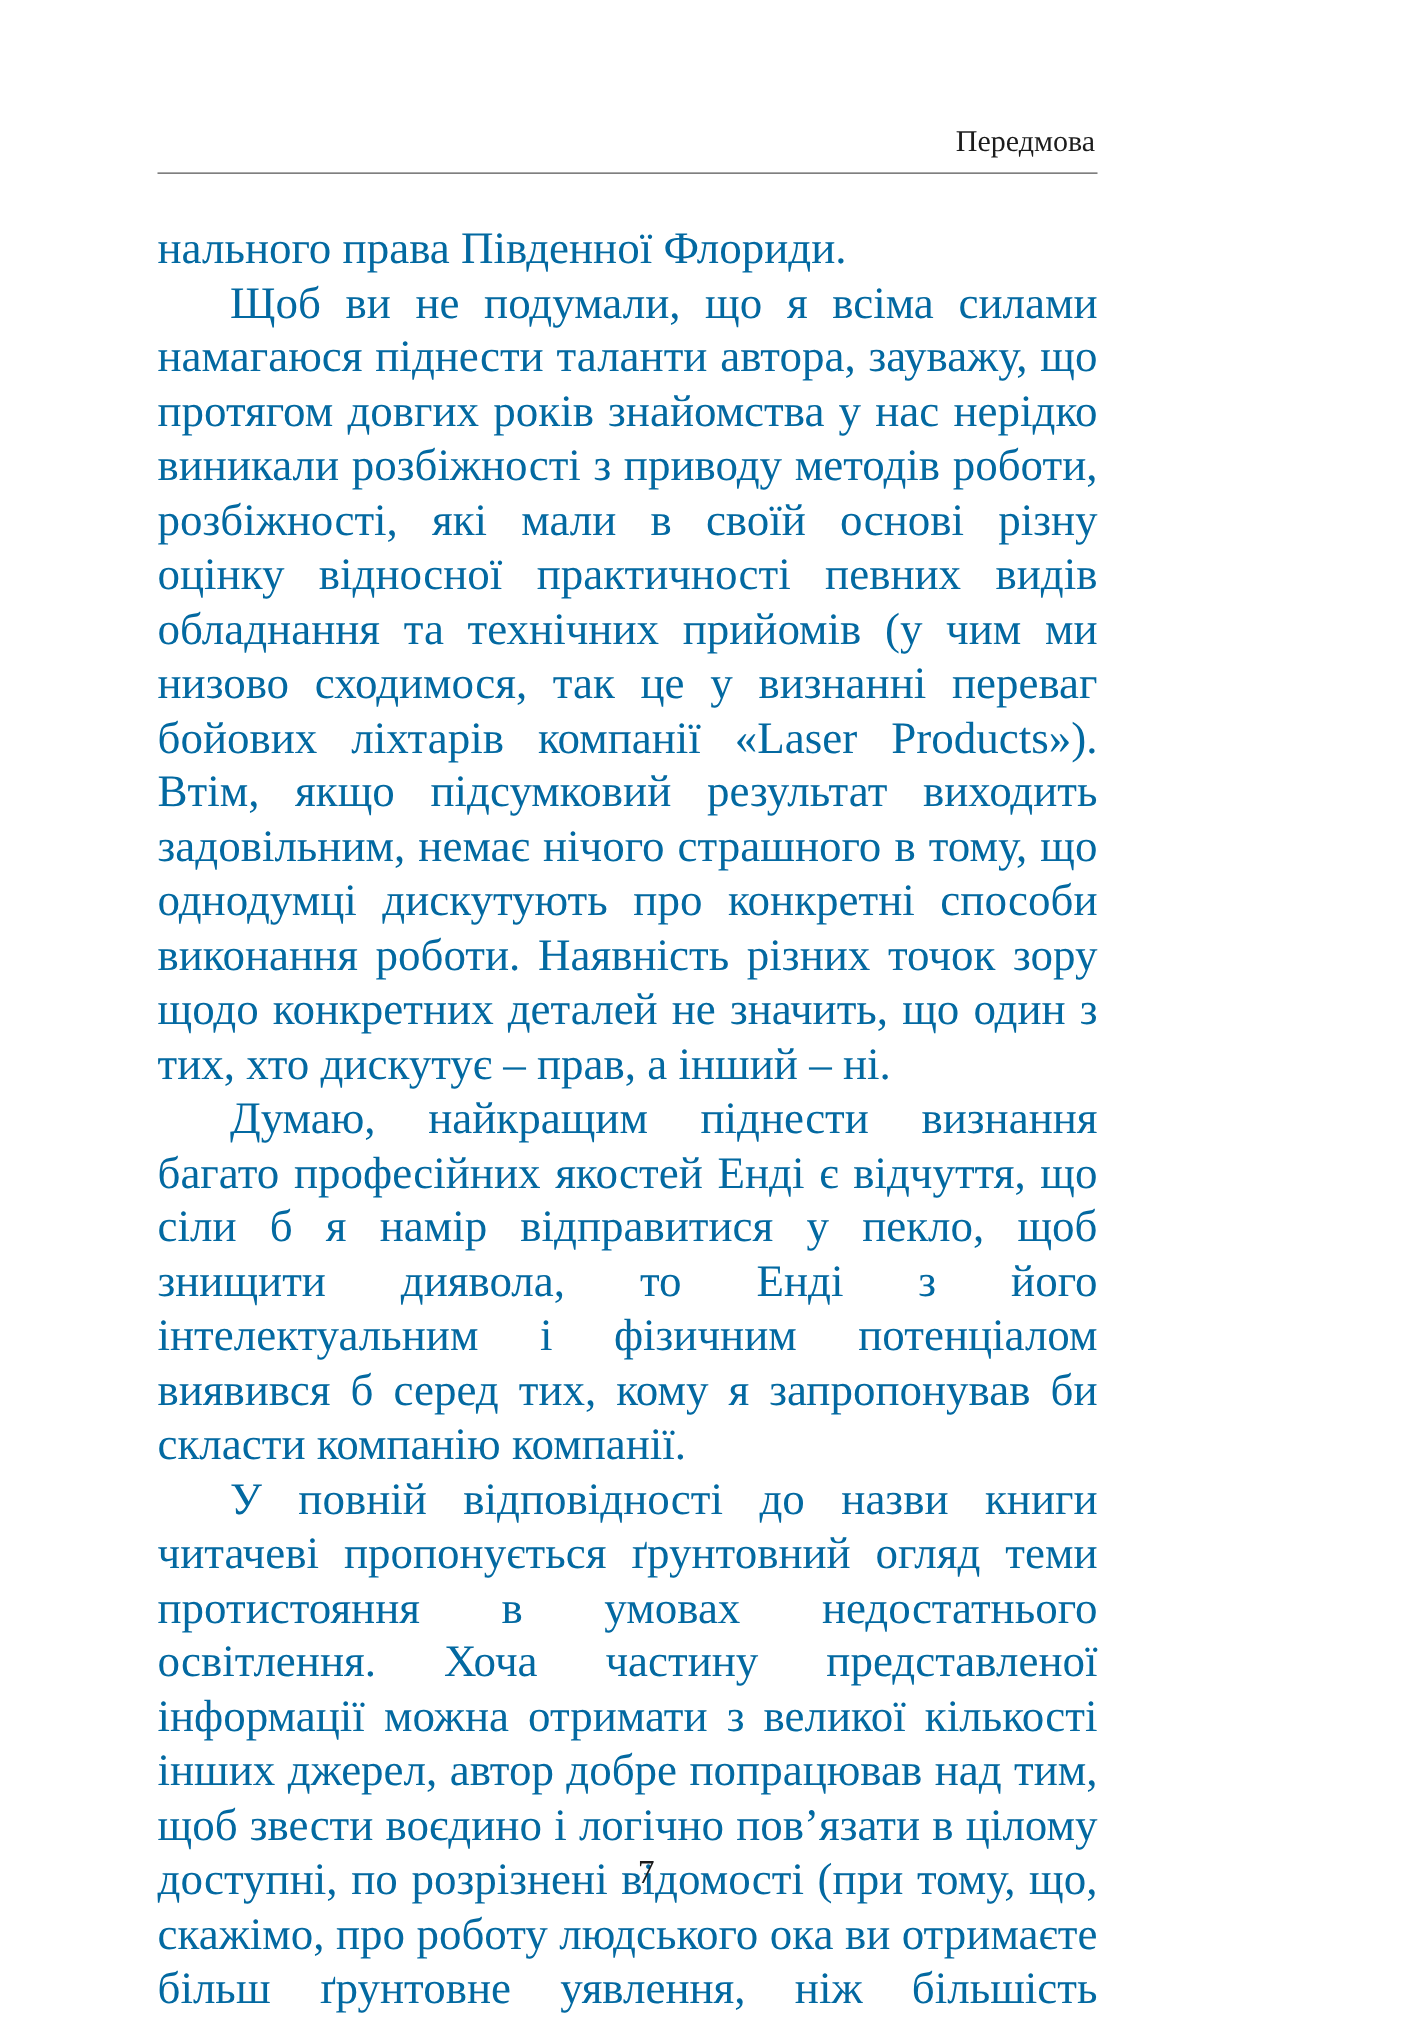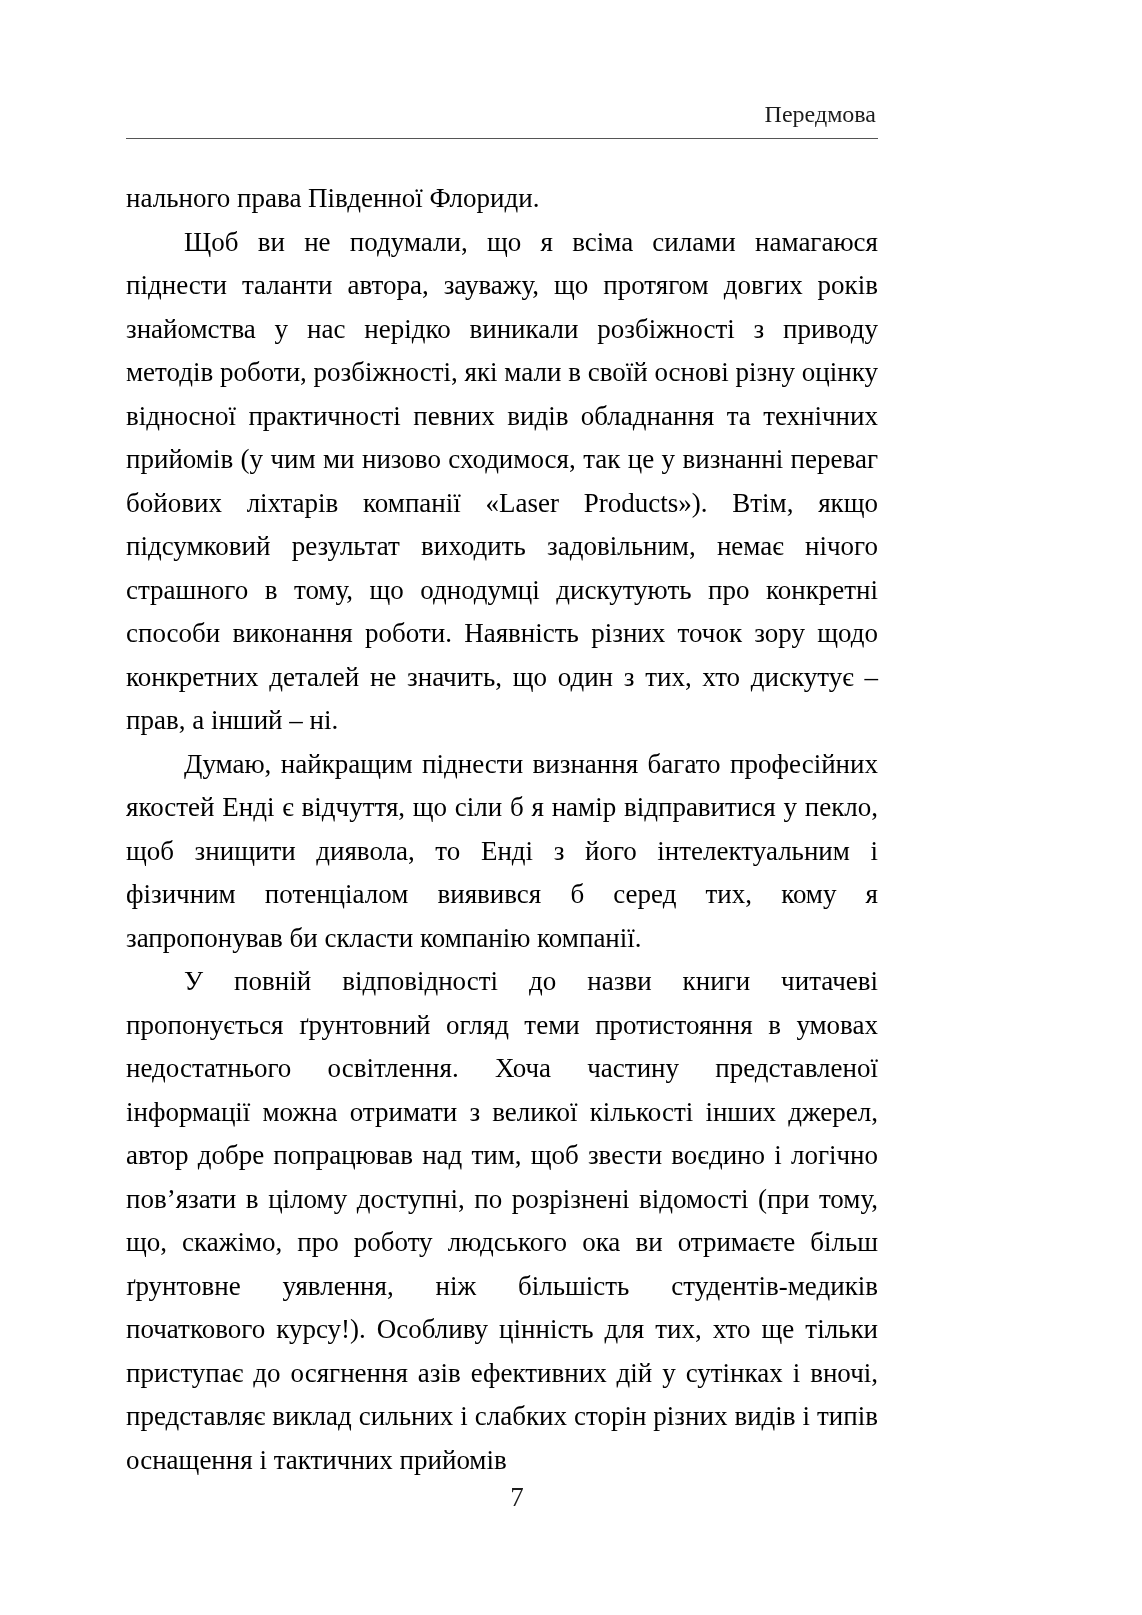--- a/index.html
+++ b/index.html
@@ -33,25 +33,25 @@
     border: 0;
     border-top: 1.5px solid #555;
     margin: 10px 0 0 0;
     height: 0;
   }
   .body-text {
     margin-top: 38px;
   }
   .body-text p {
     margin: 0;
-    font-size: 27px;
+    font-size: 36px;
     line-height: 43.5px;
     text-align: justify;
     text-justify: inter-word;
-    color: #000000;
+    color: #0369a1;
   }
   .body-text p.indent {
     text-indent: 58px;
   }
   .page-number {
     position: absolute;
     left: 0;
     right: 0;
     bottom: 102px;
     text-align: center;

